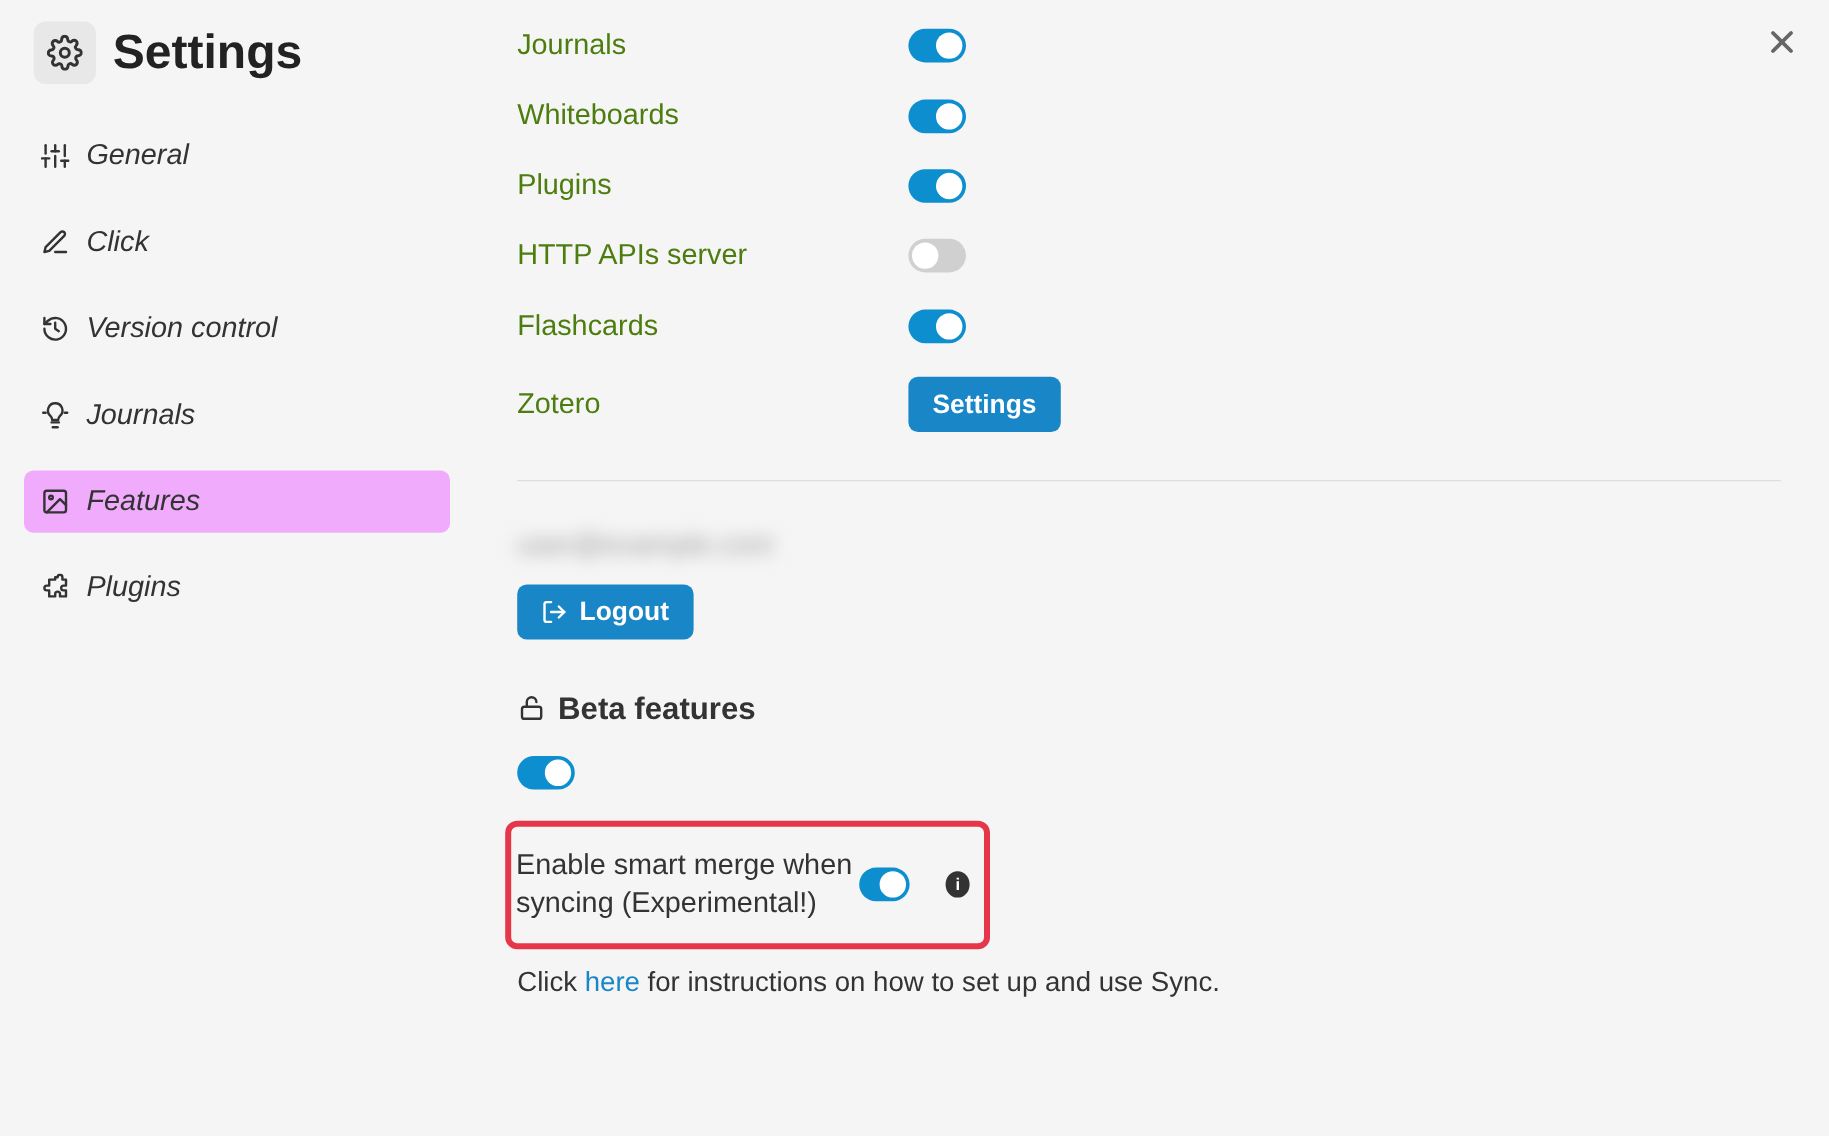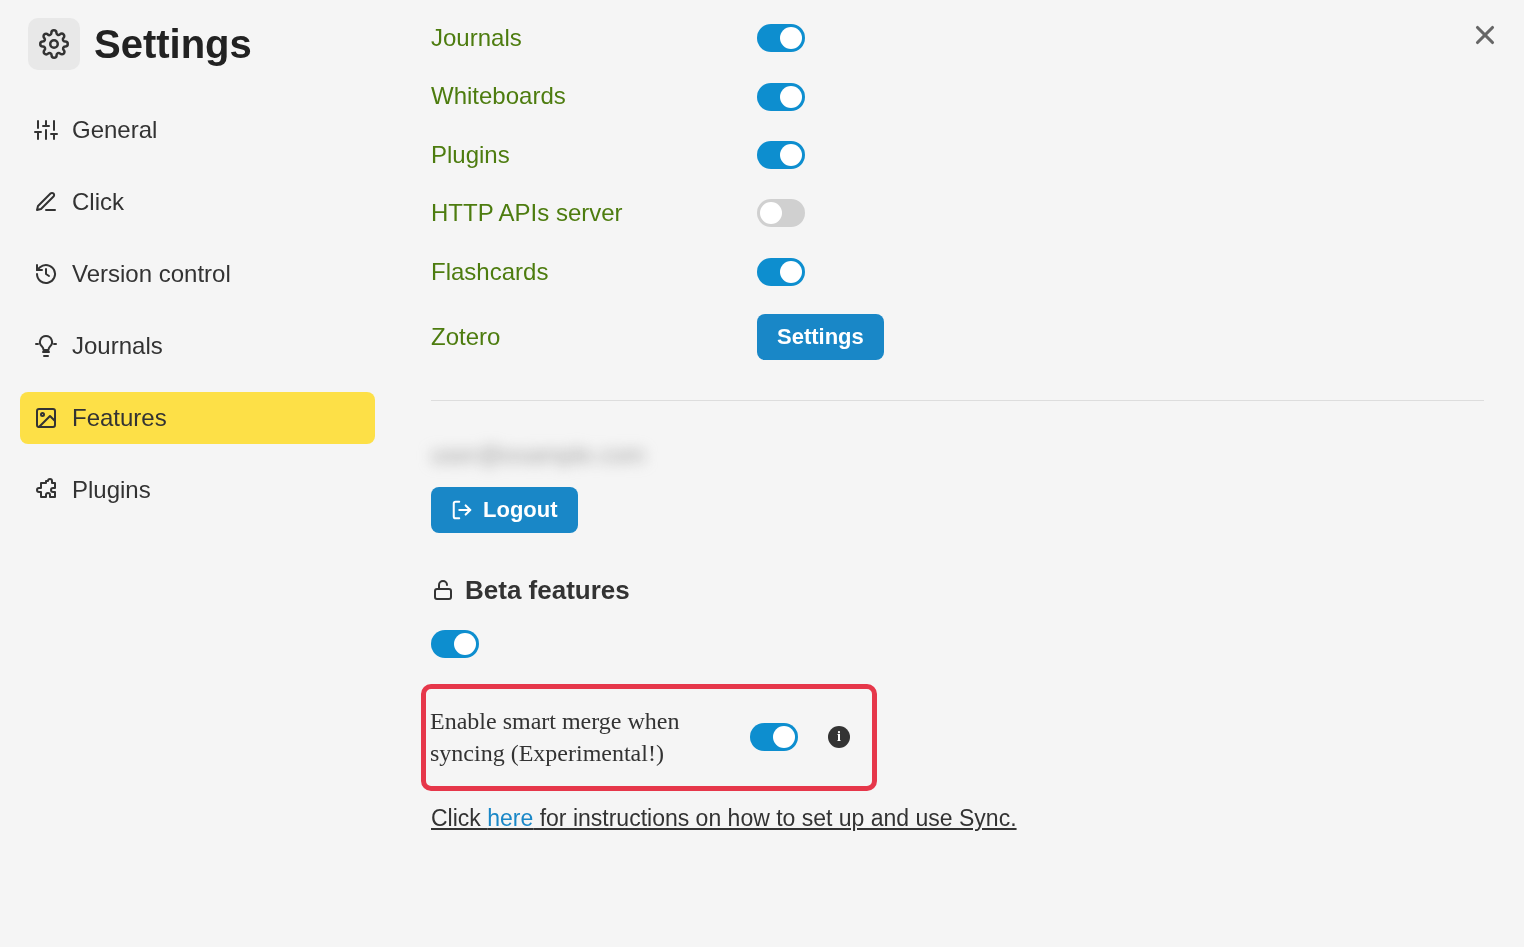--- a/index.html
+++ b/index.html
@@ -40,33 +40,33 @@
     display: flex;
     align-items: center;
     justify-content: center;
   }
   .gear-box svg { width: 30px; height: 30px; }
   .sidebar-title {
     font-size: 40px;
     font-weight: 700;
     color: #222;
   }
-  .nav-list { list-style: none; }
+  .nav-list { list-style: none; font-style: italic; }
   .nav-item {
     display: flex;
     align-items: center;
     gap: 14px;
     padding: 12px 14px;
     border-radius: 8px;
     font-size: 24px;
     color: #333;
     margin-bottom: 20px;
     cursor: pointer;
   }
-  .nav-item.active { background: #fde047; }
+  .nav-item.active { background: #f0abfc; }
   .nav-item svg { width: 24px; height: 24px; flex-shrink: 0; }
   
   .main {
     flex: 1;
     padding: 22px 40px 0 36px;
     position: relative;
     background: #f5f5f5;
   }
   .close-btn {
     position: absolute;
@@ -145,22 +145,21 @@
   .beta-title {
     font-size: 26px;
     font-weight: 700;
     color: #333;
   }
   .highlight-box {
     border: 5px solid #e6374a;
     border-radius: 10px;
     padding: 16px 12px 16px 4px;
     margin: 8px 0 14px -10px;
-    width: 456px;
-    font-family: Liberation Serif, serif;
+    width: 404px;
   }
   .smart-row {
     display: flex;
     align-items: center;
   }
   .smart-label {
     width: 320px;
     font-size: 24px;
     color: #333;
     line-height: 1.35;
@@ -176,21 +175,20 @@
     justify-content: center;
     font-size: 14px;
     font-weight: 700;
     margin-left: 30px;
     cursor: pointer;
   }
   .sync-instructions {
     font-size: 23px;
     color: #333;
     margin-top: 6px;
-    text-decoration: underline;
   }
   .sync-instructions a { color: #1987c7; text-decoration: none; cursor: pointer; }
 </style>
 </head>
 <body>
 
 <div class="container">
 
   <aside class="sidebar">
     <div class="sidebar-header">

